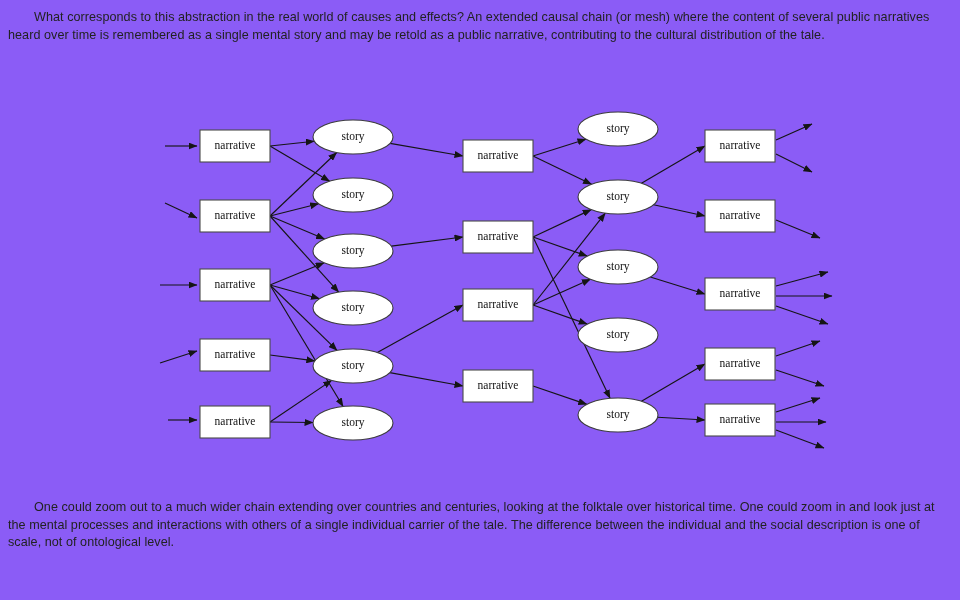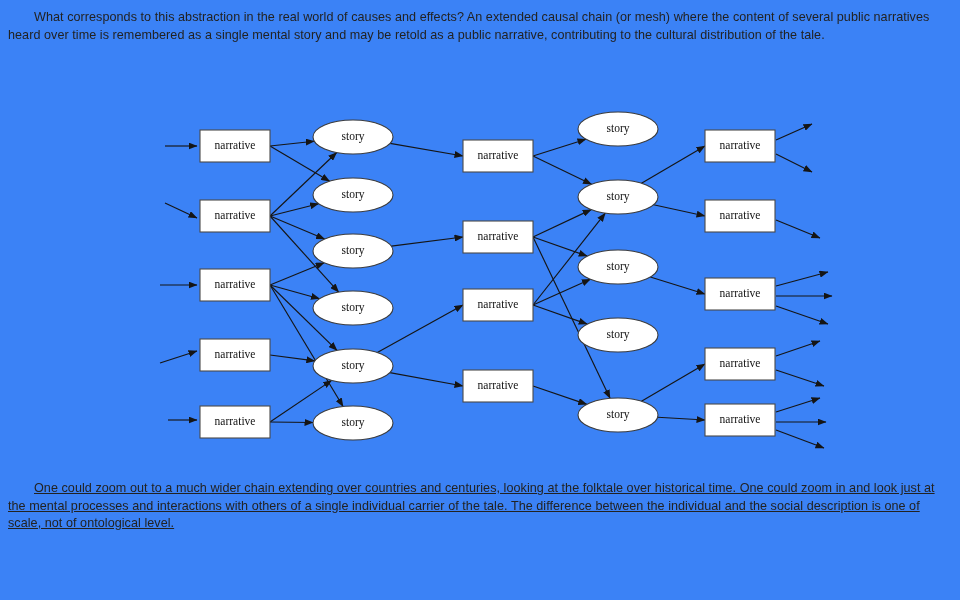--- a/index.html
+++ b/index.html
@@ -12,39 +12,39 @@
     height: 600px;
     overflow: hidden;
     font-family: "Liberation Sans", sans-serif;
     color: #1a1a1a;
     position: relative;
   }
   .page {
     position: relative;
     width: 960px;
     height: 600px;
-    background: #3b82f6;
+    background: #8b5cf6;
   }
   .prose {
     position: absolute;
     left: 8px;
     width: 944px;
     font-size: 12.6px;
     line-height: 17.5px;
     color: #222;
     text-align: left;
     letter-spacing: 0.05px;
   }
   .prose p {
     margin: 0 0 9px 0;
     text-indent: 26px;
   }
   #para-top    { top: 9px; }
   #para-intro  { top: 73px; }
-  #para-zoom   { top: 480px; text-decoration: underline; }
+  #para-zoom   { top: 499px; }
   #para-culture{ top: 556px; }
 
   .figure {
     position: absolute;
     left: 0px;
     top: 108px;
     width: 960px;
     height: 360px;
   }
   .figure svg {

